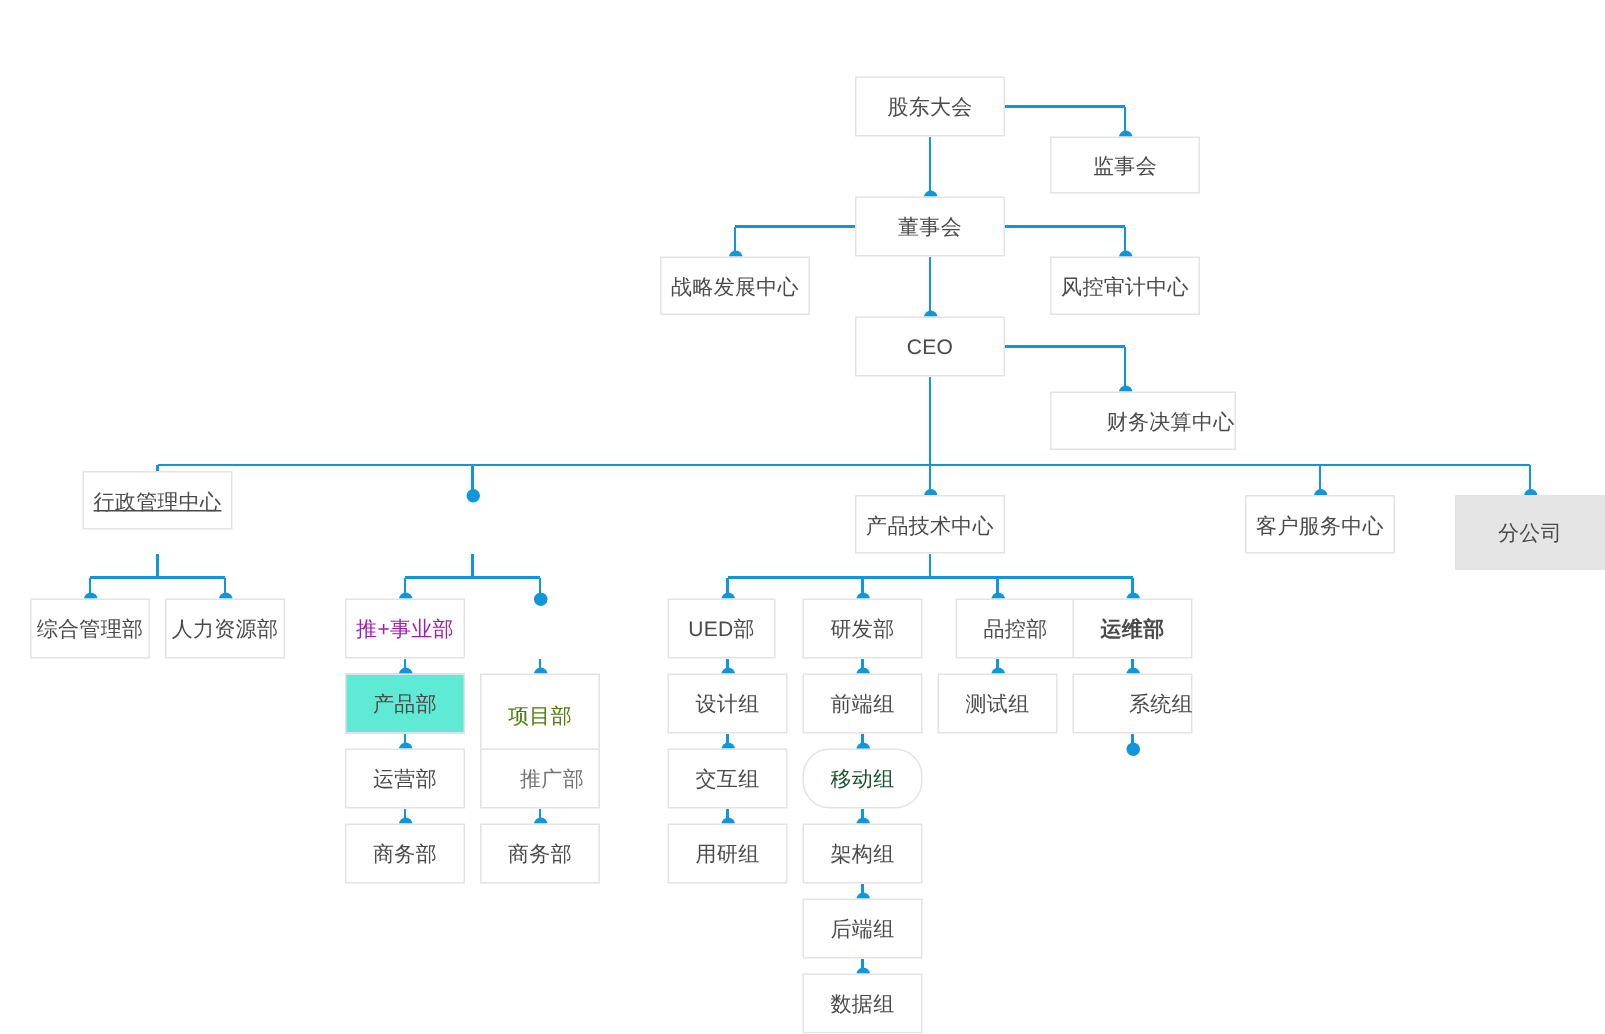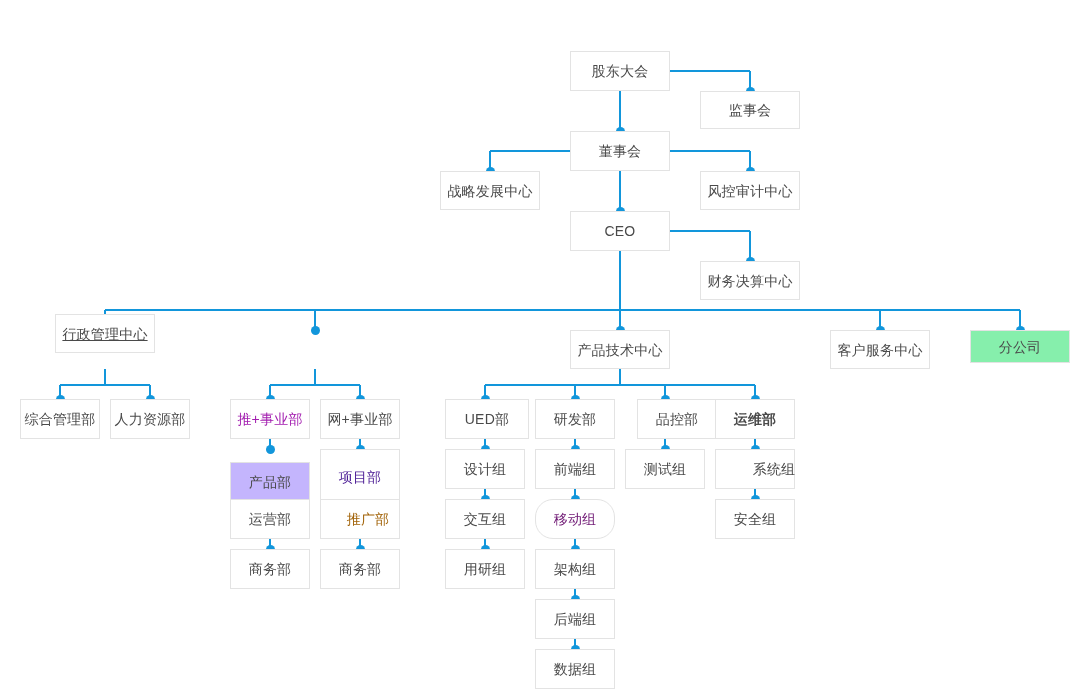--- a/index.html
+++ b/index.html
@@ -163,84 +163,81 @@
       </div>
       <div class="node" style="left: 440px; top: 171px; width: 100px; height: 39px; border-color: rgb(227, 227, 227); background: rgb(255, 255, 255); color: rgb(74, 74, 74);">
         <span class="node-label">战略发展中心</span>
       </div>
       <div class="node" style="left: 700px; top: 171px; width: 100px; height: 39px; border-color: rgb(227, 227, 227); background: rgb(255, 255, 255); color: rgb(74, 74, 74);">
         <span class="node-label">风控审计中心</span>
       </div>
       <div class="node" style="left: 570px; top: 211px; width: 100px; height: 40px; border-color: rgb(227, 227, 227); background: rgb(255, 255, 255); color: rgb(74, 74, 74);">
         <span class="node-label">CEO</span>
       </div>
-      <div class="node" style="left: 700px; top: 261px; width: 100px; height: 39px; border-color: rgb(227, 227, 227); background: rgb(255, 255, 255); color: rgb(74, 74, 74);">
+      <div class="node" style="left: 700px; top: 261px; width: 124px; height: 39px; border-color: rgb(227, 227, 227); background: rgb(255, 255, 255); color: rgb(74, 74, 74); justify-content: flex-end;">
         <span class="node-label">财务决算中心</span>
       </div>
       <div class="node" style="left: 55px; top: 314px; width: 100px; height: 39px; border-color: rgb(227, 227, 227); background: rgb(255, 255, 255); color: rgb(74, 74, 74); text-decoration: underline;">
         <span class="node-label">行政管理中心</span>
       </div>
       <div class="node" style="left: 570px; top: 330px; width: 100px; height: 39px; border-color: rgb(227, 227, 227); background: rgb(255, 255, 255); color: rgb(74, 74, 74);">
         <span class="node-label">产品技术中心</span>
       </div>
       <div class="node" style="left: 830px; top: 330px; width: 100px; height: 39px; border-color: rgb(227, 227, 227); background: rgb(255, 255, 255); color: rgb(74, 74, 74);">
         <span class="node-label">客户服务中心</span>
       </div>
-      <div class="node" style="left: 970px; top: 330px; width: 100px; height: 33px; border-color: rgb(227, 227, 227); background: #86efac; color: rgb(74, 74, 74);">
+      <div class="node" style="left: 970px; top: 330px; width: 100px; height: 50px; border-color: rgb(227, 227, 227); background: #e5e5e5; color: rgb(74, 74, 74);">
         <span class="node-label">分公司</span>
       </div>
       <div class="node" style="left: 20px; top: 399px; width: 80px; height: 40px; border-color: rgb(227, 227, 227); background: rgb(255, 255, 255); color: rgb(74, 74, 74);">
         <span class="node-label">综合管理部</span>
       </div>
       <div class="node" style="left: 110px; top: 399px; width: 80px; height: 40px; border-color: rgb(227, 227, 227); background: rgb(255, 255, 255); color: rgb(74, 74, 74);">
         <span class="node-label">人力资源部</span>
       </div>
       <div class="node" style="left: 230px; top: 399px; width: 80px; height: 40px; border-color: rgb(227, 227, 227); background: rgb(255, 255, 255); color: #a21caf;">
         <span class="node-label">推+事业部</span>
       </div>
-      <div class="node" style="left: 230px; top: 449px; width: 80px; height: 40px; border-color: rgb(227, 227, 227); background: #c4b5fd; color: rgb(74, 74, 74); margin-top: 13px;">
+      <div class="node" style="left: 230px; top: 449px; width: 80px; height: 40px; border-color: rgb(227, 227, 227); background: #5eead4; color: rgb(74, 74, 74);">
         <span class="node-label">产品部</span>
       </div>
       <div class="node" style="left: 230px; top: 499px; width: 80px; height: 40px; border-color: rgb(227, 227, 227); background: rgb(255, 255, 255); color: rgb(74, 74, 74);">
         <span class="node-label">运营部</span>
       </div>
       <div class="node" style="left: 230px; top: 549px; width: 80px; height: 40px; border-color: rgb(227, 227, 227); background: rgb(255, 255, 255); color: rgb(74, 74, 74);">
         <span class="node-label">商务部</span>
       </div>
-      <div class="node" style="left: 320px; top: 399px; width: 80px; height: 40px; border-color: rgb(227, 227, 227); background: rgb(255, 255, 255); color: rgb(74, 74, 74);">
-        <span class="node-label">网+事业部</span>
-      </div>
-      <div class="node" style="left: 320px; top: 449px; width: 80px; height: 56px; border-color: rgb(227, 227, 227); background: rgb(255, 255, 255); color: #4c1d95; text-align: center;">
+      <div class="node" style="left: 320px; top: 449px; width: 80px; height: 56px; border-color: rgb(227, 227, 227); background: rgb(255, 255, 255); color: #4d7c0f; text-align: center;">
         <span class="node-label">项目部</span>
       </div>
-      <div class="node" style="left: 320px; top: 499px; width: 80px; height: 40px; border-color: rgb(227, 227, 227); background: rgb(255, 255, 255); color: #a16207; padding-left: 16px;">
+      <div class="node" style="left: 320px; top: 499px; width: 80px; height: 40px; border-color: rgb(227, 227, 227); background: rgb(255, 255, 255); color: #737373; padding-left: 16px;">
         <span class="node-label">推广部</span>
       </div>
       <div class="node" style="left: 320px; top: 549px; width: 80px; height: 40px; border-color: rgb(227, 227, 227); background: rgb(255, 255, 255); color: rgb(74, 74, 74);">
         <span class="node-label">商务部</span>
       </div>
-      <div class="node" style="left: 445px; top: 399px; width: 84px; height: 40px; border-color: rgb(227, 227, 227); background: rgb(255, 255, 255); color: rgb(74, 74, 74);">
+      <div class="node" style="left: 445px; top: 399px; width: 72px; height: 40px; border-color: rgb(227, 227, 227); background: rgb(255, 255, 255); color: rgb(74, 74, 74);">
         <span class="node-label">UED部</span>
       </div>
       <div class="node" style="left: 445px; top: 449px; width: 80px; height: 40px; border-color: rgb(227, 227, 227); background: rgb(255, 255, 255); color: rgb(74, 74, 74);">
         <span class="node-label">设计组</span>
       </div>
       <div class="node" style="left: 445px; top: 499px; width: 80px; height: 40px; border-color: rgb(227, 227, 227); background: rgb(255, 255, 255); color: rgb(74, 74, 74);">
         <span class="node-label">交互组</span>
       </div>
       <div class="node" style="left: 445px; top: 549px; width: 80px; height: 40px; border-color: rgb(227, 227, 227); background: rgb(255, 255, 255); color: rgb(74, 74, 74);">
         <span class="node-label">用研组</span>
       </div>
       <div class="node" style="left: 535px; top: 399px; width: 80px; height: 40px; border-color: rgb(227, 227, 227); background: rgb(255, 255, 255); color: rgb(74, 74, 74);">
         <span class="node-label">研发部</span>
       </div>
       <div class="node" style="left: 535px; top: 449px; width: 80px; height: 40px; border-color: rgb(227, 227, 227); background: rgb(255, 255, 255); color: rgb(74, 74, 74);">
         <span class="node-label">前端组</span>
       </div>
-      <div class="node" style="left: 535px; top: 499px; width: 80px; height: 40px; border-color: rgb(227, 227, 227); background: rgb(255, 255, 255); color: #701a75; border-radius: 18px;">
+      <div class="node" style="left: 535px; top: 499px; width: 80px; height: 40px; border-color: rgb(227, 227, 227); background: rgb(255, 255, 255); color: #14532d; border-radius: 18px;">
         <span class="node-label">移动组</span>
       </div>
       <div class="node" style="left: 535px; top: 549px; width: 80px; height: 40px; border-color: rgb(227, 227, 227); background: rgb(255, 255, 255); color: rgb(74, 74, 74);">
         <span class="node-label">架构组</span>
       </div>
       <div class="node" style="left: 535px; top: 599px; width: 80px; height: 40px; border-color: rgb(227, 227, 227); background: rgb(255, 255, 255); color: rgb(74, 74, 74);">
         <span class="node-label">后端组</span>
       </div>
       <div class="node" style="left: 535px; top: 649px; width: 80px; height: 40px; border-color: rgb(227, 227, 227); background: rgb(255, 255, 255); color: rgb(74, 74, 74);">
         <span class="node-label">数据组</span>
@@ -249,18 +246,15 @@
         <span class="node-label">品控部</span>
       </div>
       <div class="node" style="left: 625px; top: 449px; width: 80px; height: 40px; border-color: rgb(227, 227, 227); background: rgb(255, 255, 255); color: rgb(74, 74, 74);">
         <span class="node-label">测试组</span>
       </div>
       <div class="node" style="left: 715px; top: 399px; width: 80px; height: 40px; border-color: rgb(227, 227, 227); background: rgb(255, 255, 255); color: rgb(74, 74, 74); font-weight: bold;">
         <span class="node-label">运维部</span>
       </div>
       <div class="node" style="left: 715px; top: 449px; width: 80px; height: 40px; border-color: rgb(227, 227, 227); background: rgb(255, 255, 255); color: rgb(74, 74, 74); padding-left: 38px;">
         <span class="node-label">系统组</span>
-      </div>
-      <div class="node" style="left: 715px; top: 499px; width: 80px; height: 40px; border-color: rgb(227, 227, 227); background: rgb(255, 255, 255); color: rgb(74, 74, 74);">
-        <span class="node-label">安全组</span>
       </div>
     </div>
 </div>
 
 </body></html>

